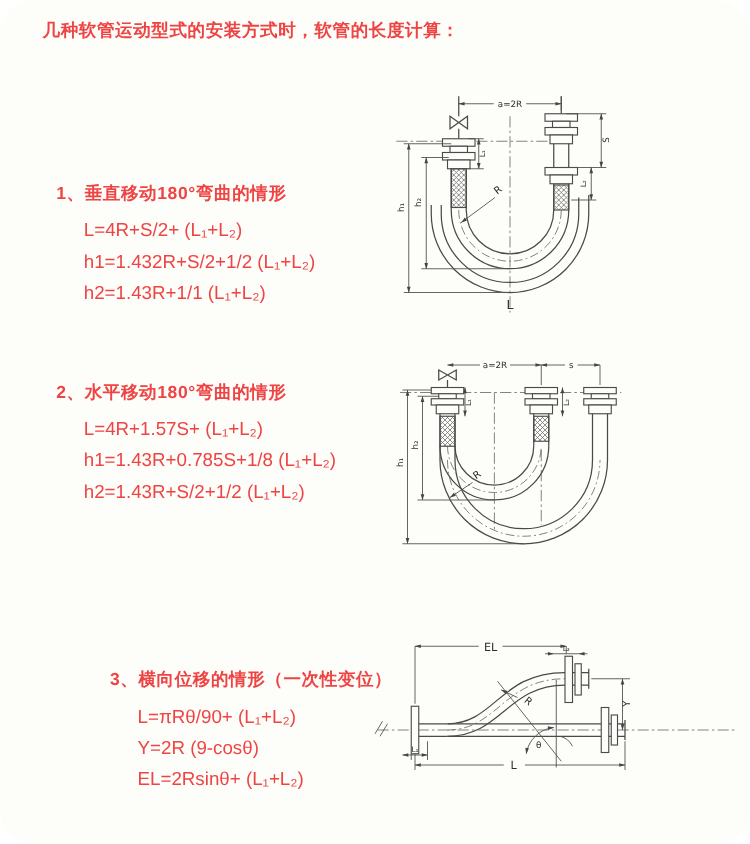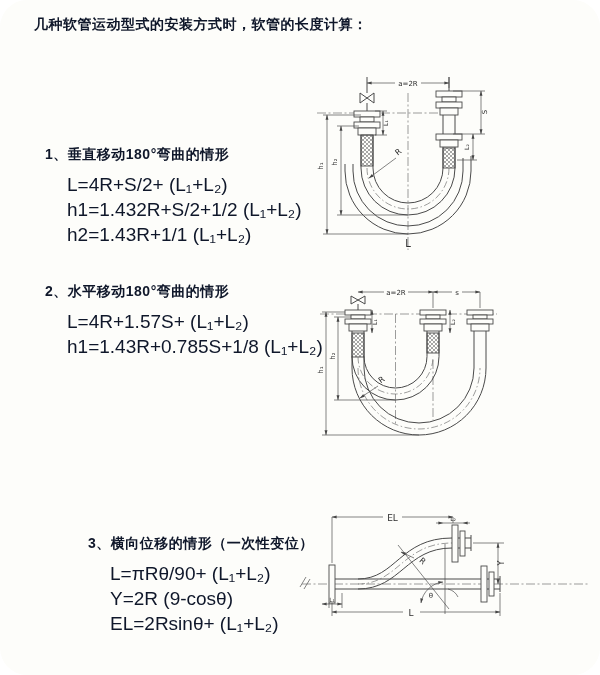--- a/index.html
+++ b/index.html
@@ -1,22 +1,22 @@
 <!DOCTYPE html>
 <html><head>
 <meta charset="utf-8">
 <style>
   html,body{margin:0;padding:0;background:#ffffff;}
   .page{position:relative;width:600px;height:675px;background:#fdfdfa;
-        font-family:"Liberation Sans",sans-serif;color:#0f172a;overflow:hidden;border-radius:27px;}
+        font-family:"Liberation Sans",sans-serif;color:#ef4444;overflow:hidden;border-radius:27px;}
   .doc-title{position:absolute;left:34px;top:16px;font-size:14px;font-weight:bold;letter-spacing:.5px;}
   .section{position:absolute;left:45px;}
   .sec-heading{font-size:14px;font-weight:bold;letter-spacing:.5px;line-height:18px;}
   .formulas{list-style:none;margin:9px 0 0 0;padding:0 0 0 22px;}
-  .formulas li{font-size:19px;line-height:25px;white-space:pre;}
+  .formulas li{font-size:15px;line-height:25px;white-space:pre;}
   .dsvg{position:absolute;}
   .d1{left:303px;top:68px;}
   .d2{left:312px;top:284px;}
   .d3{left:298px;top:502px;}
   svg{overflow:visible;}
   svg .geo{stroke:#4a4a4a;stroke-width:1;fill:none;}
   svg .thin{stroke:#4f4f4f;stroke-width:.7;fill:none;}
   svg .cl{stroke:#5a5a5a;stroke-width:.6;fill:none;stroke-dasharray:9 2.5 2 2.5;}
   svg .dash-arc{stroke:#5a5a5a;stroke-width:.6;fill:none;stroke-dasharray:7 2.5 1.5 2.5;}
   svg .hatch{fill:url(#hx);stroke:#4a4a4a;stroke-width:.9;}
@@ -124,25 +124,26 @@
     </g>
 
     <g>
       <path class="thin" d="M93,90 L66,110" marker-end="url(#ar)"></path>
       <text class="t8" transform="translate(97,86) rotate(-38)" text-anchor="middle">R</text>
     </g>
 
     <text class="t10" x="105" y="179" text-anchor="middle">L</text>
   </svg>
 
-  <div class="section" style="top:282px;">
+  <div class="section" style="top:304px;">
     <div class="sec-heading">2、水平移动180°弯曲的情形</div>
     <ul class="formulas">
       <li>L=4R+1.57S+ (L₁+L₂)</li>
       <li>h1=1.43R+0.785S+1/8 (L₁+L₂)</li>
+      <li>h2=1.43R+S/2+1/2 (L₁+L₂)</li>
     </ul>
   </div>
 
   <svg class="dsvg d2" width="285" height="182" viewBox="0 0 285 182">
 
     <path class="cl" d="M8,30 H185"></path>
     <path class="cl" d="M83.5,30 V142"></path>
     <path class="cl" d="M121,76 V136"></path>
 
     <g>

